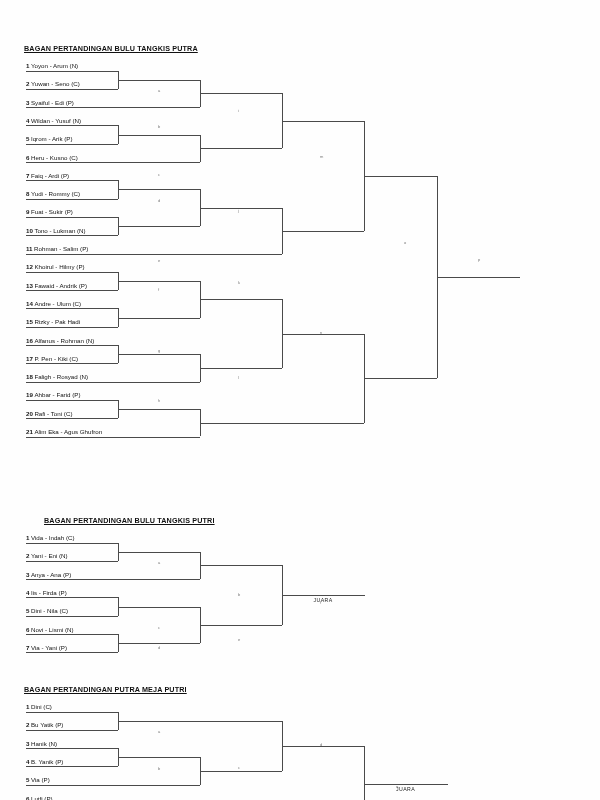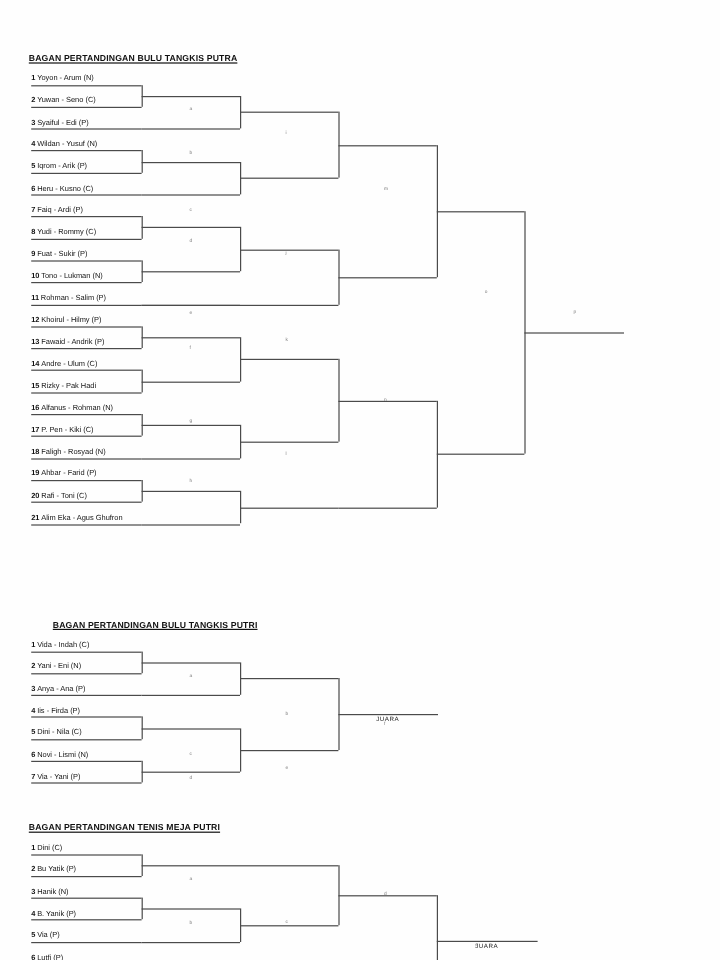--- a/index.html
+++ b/index.html
@@ -201,21 +201,21 @@
     <div class="h-conn" style="left: 118px; top: 606.55px; width: 82px; border-top-color: rgb(74, 74, 74);"></div>
     <div class="v-conn" style="left: 118px; top: 634px; height: 18.3px; border-left-color: rgb(74, 74, 74);"></div>
     <div class="h-conn" style="left: 118px; top: 643.15px; width: 82px; border-top-color: rgb(74, 74, 74);"></div>
     <div class="v-conn" style="left: 200px; top: 551.65px; height: 27.45px; border-left-color: rgb(74, 74, 74);"></div>
     <div class="h-conn" style="left: 200px; top: 565.375px; width: 82px; border-top-color: rgb(74, 74, 74);"></div>
     <div class="v-conn" style="left: 200px; top: 606.55px; height: 36.6px; border-left-color: rgb(74, 74, 74);"></div>
     <div class="h-conn" style="left: 200px; top: 624.85px; width: 82px; border-top-color: rgb(74, 74, 74);"></div>
     <div class="v-conn" style="left: 282px; top: 565.375px; height: 59.475px; border-left-color: rgb(74, 74, 74);"></div>
     <div class="h-conn" style="left: 282px; top: 595.112px; width: 83px; border-top-color: rgb(74, 74, 74);"></div>
     <div class="juara-label" style="left: 313.5px; top: 596.612px;">JUARA</div>
-    <div class="bracket-title" style="left: 24px; top: 685px;">BAGAN PERTANDINGAN TENIS MEJA PUTRI</div>
+    <div class="bracket-title" style="left: 24px; top: 685px;">BAGAN PERTANDINGAN PUTRA MEJA PUTRI</div>
     <div class="seed-row" style="left: 26px; top: 703px;"><span class="seed-num">1</span><span class="seed-name">Dini (C)</span></div>
     <div class="seed-line" style="left: 26px; top: 711.5px; width: 92px; border-top-color: rgb(74, 74, 74);"></div>
     <div class="seed-row" style="left: 26px; top: 721.3px;"><span class="seed-num">2</span><span class="seed-name">Bu Yatik (P)</span></div>
     <div class="seed-line" style="left: 26px; top: 729.8px; width: 92px; border-top-color: rgb(74, 74, 74);"></div>
     <div class="seed-row" style="left: 26px; top: 739.6px;"><span class="seed-num">3</span><span class="seed-name">Hanik (N)</span></div>
     <div class="seed-line" style="left: 26px; top: 748.1px; width: 92px; border-top-color: rgb(74, 74, 74);"></div>
     <div class="seed-row" style="left: 26px; top: 757.9px;"><span class="seed-num">4</span><span class="seed-name">B. Yanik (P)</span></div>
     <div class="seed-line" style="left: 26px; top: 766.4px; width: 92px; border-top-color: rgb(74, 74, 74);"></div>
     <div class="seed-row" style="left: 26px; top: 776.2px;"><span class="seed-num">5</span><span class="seed-name">Via (P)</span></div>
     <div class="seed-line" style="left: 26px; top: 784.7px; width: 92px; border-top-color: rgb(74, 74, 74);"></div>

